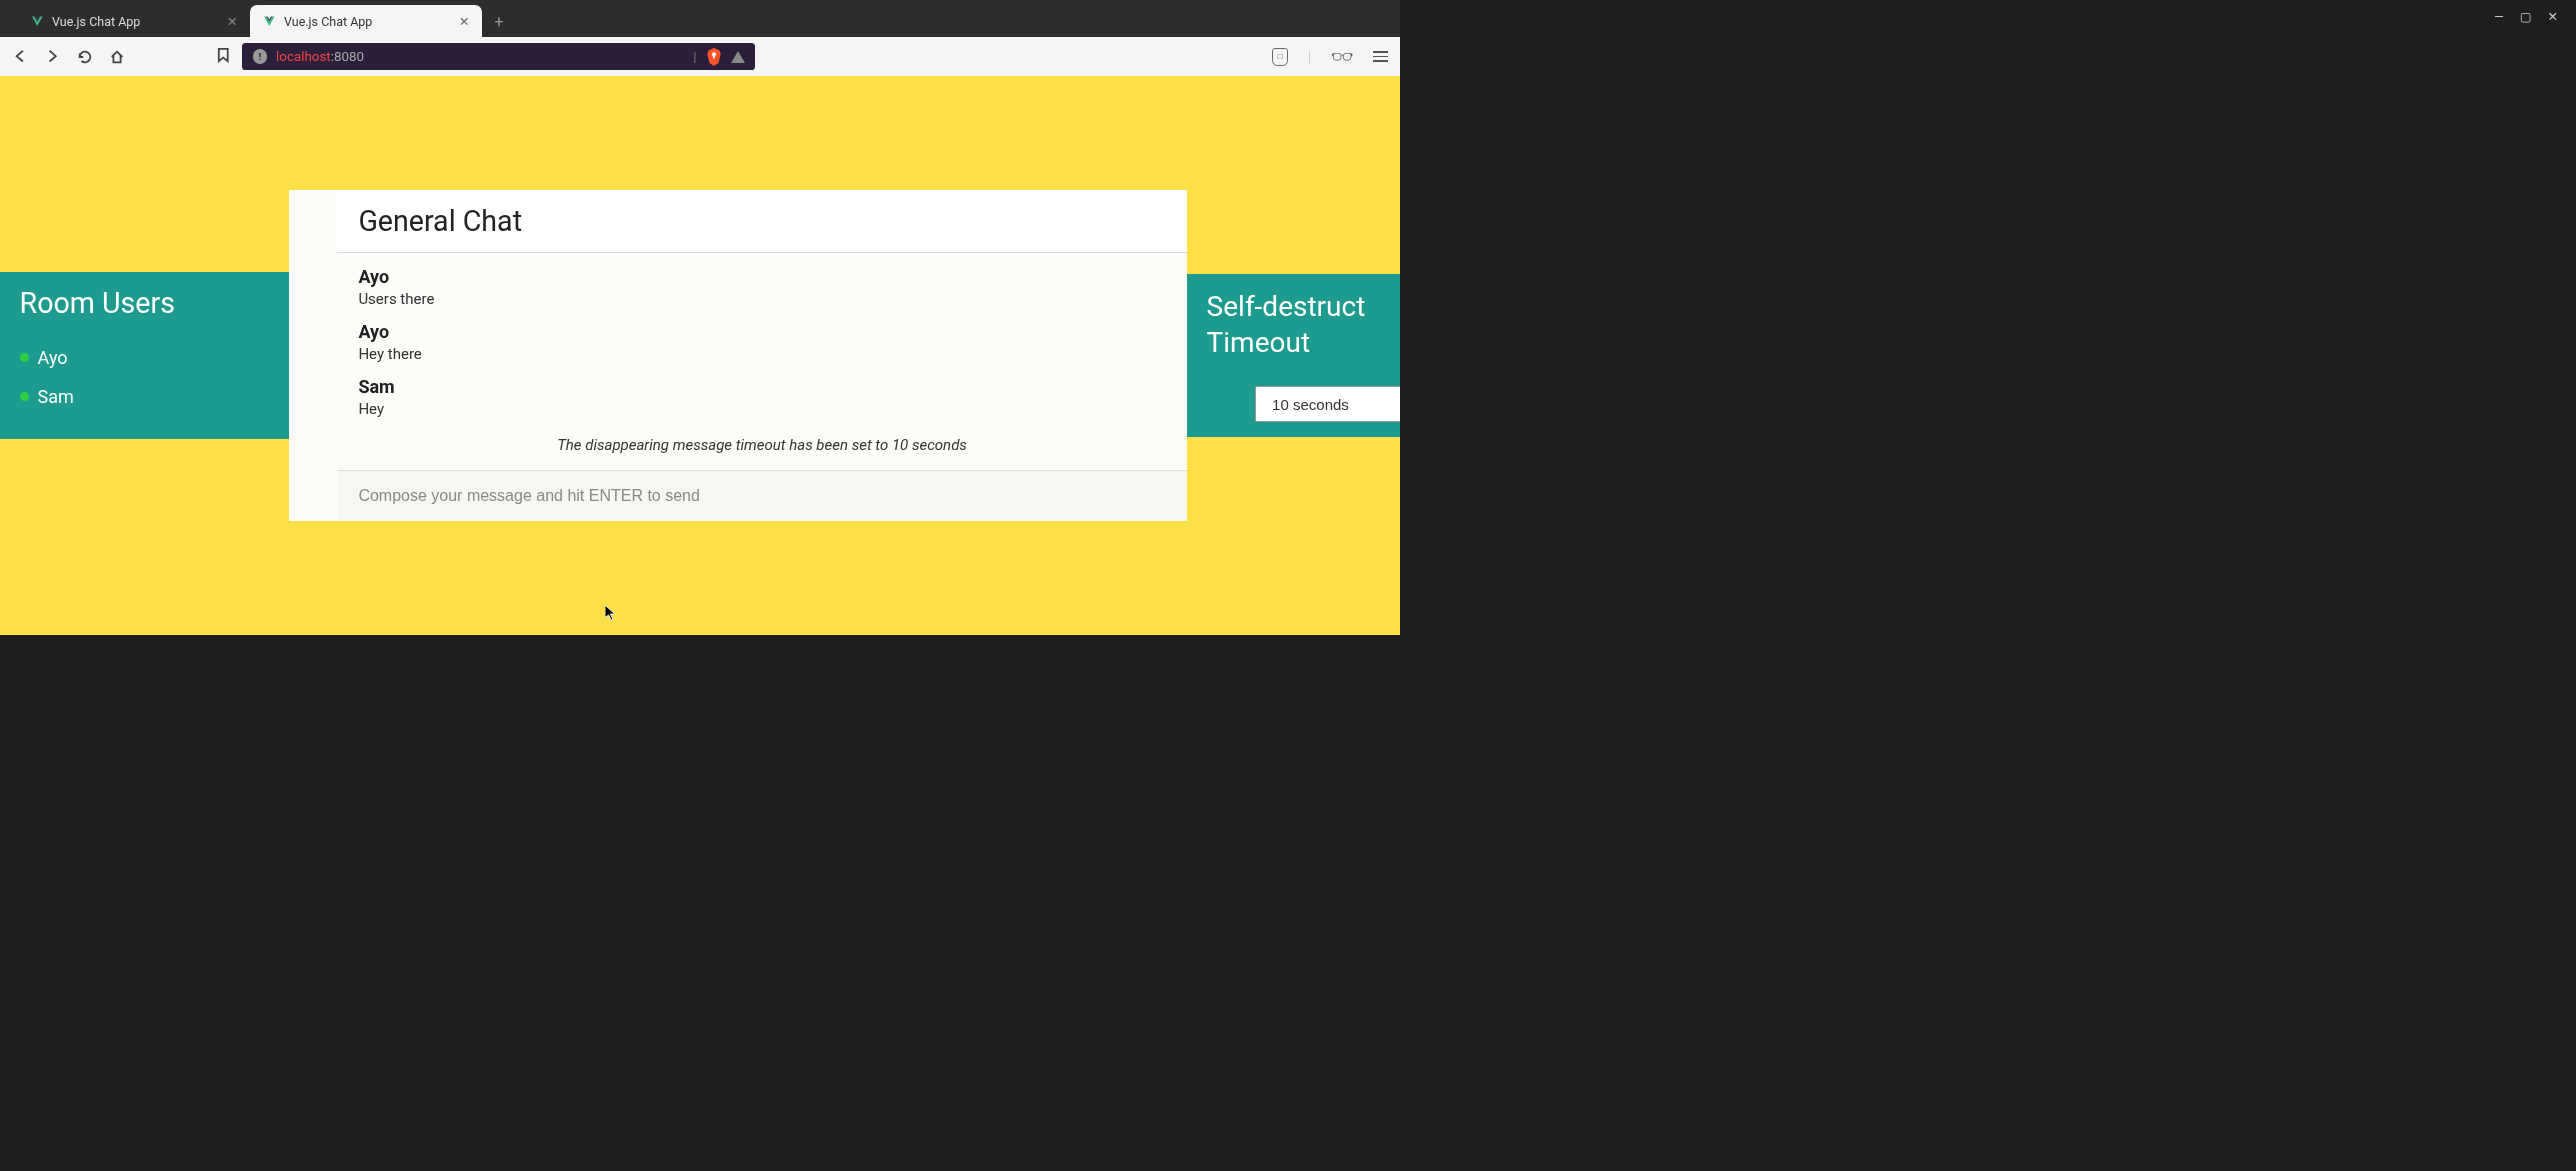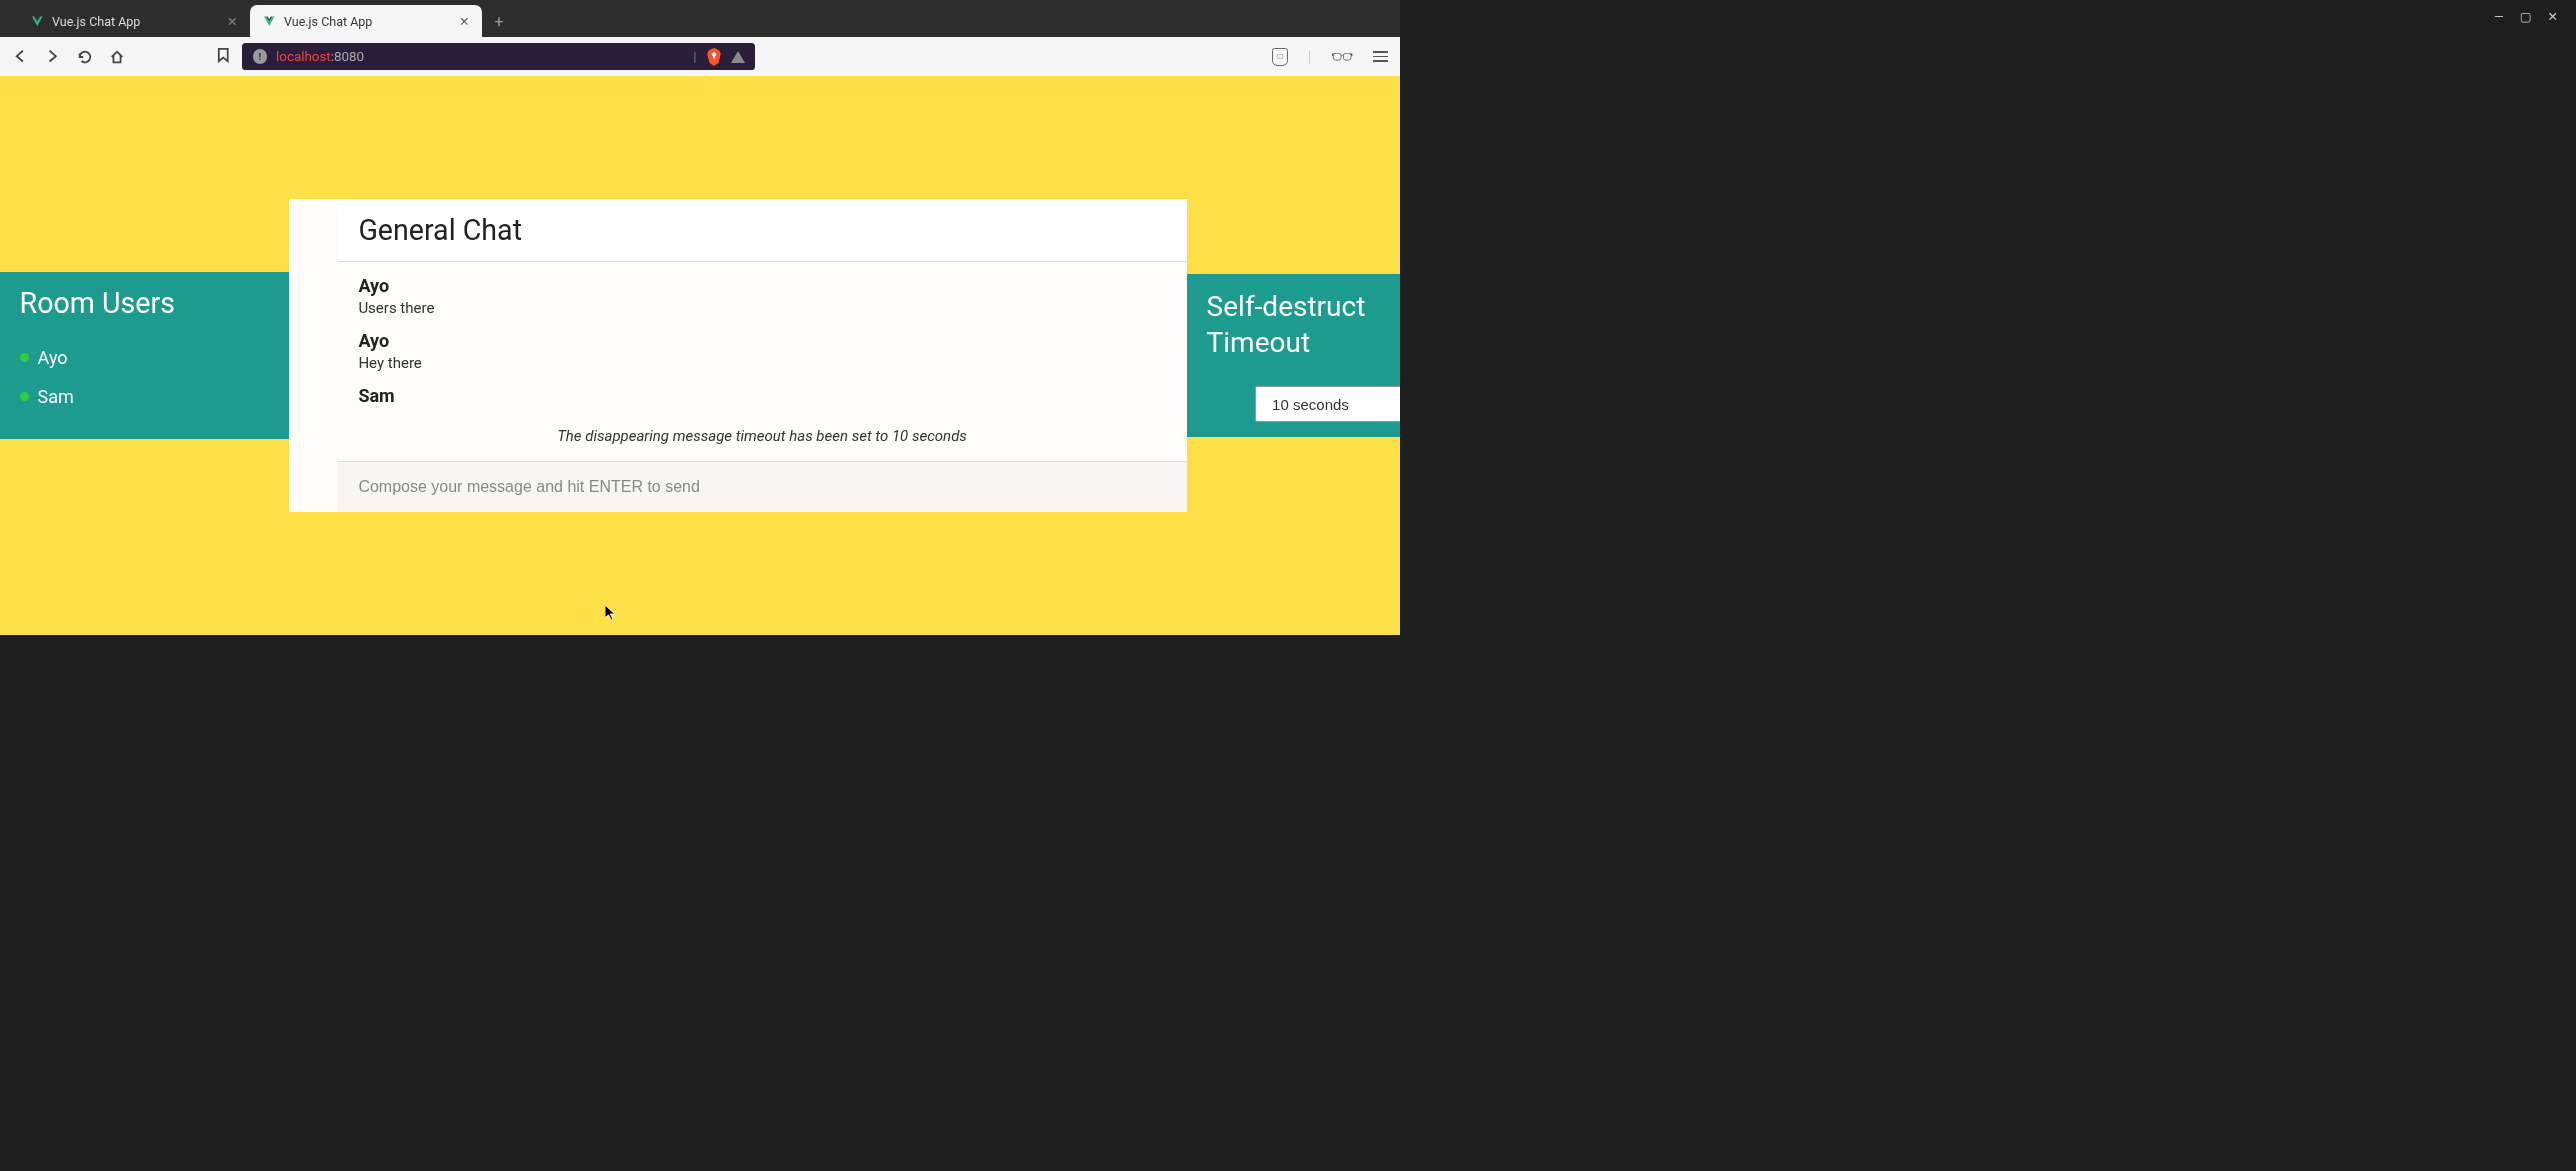--- a/index.html
+++ b/index.html
@@ -439,20 +439,21 @@
       <div class="message">
         <div class="message-author">Ayo</div>
         <div class="message-text">Users there</div>
       </div>
       <div class="message">
         <div class="message-author">Ayo</div>
         <div class="message-text">Hey there</div>
       </div>
       <div class="message">
         <div class="message-author">Sam</div>
+        <div class="message-text">Hey</div>
       </div>
       <div class="system-message">The disappearing message timeout has been set to 10 seconds</div>
     </div>
     <div class="compose-area">
       <input class="compose-input" type="text" placeholder="Compose your message and hit ENTER to send" style="">
     </div>
   </main>
 
   <aside class="sidebar-right">
     <h2 class="right-title">Self-destruct Timeout</h2>

